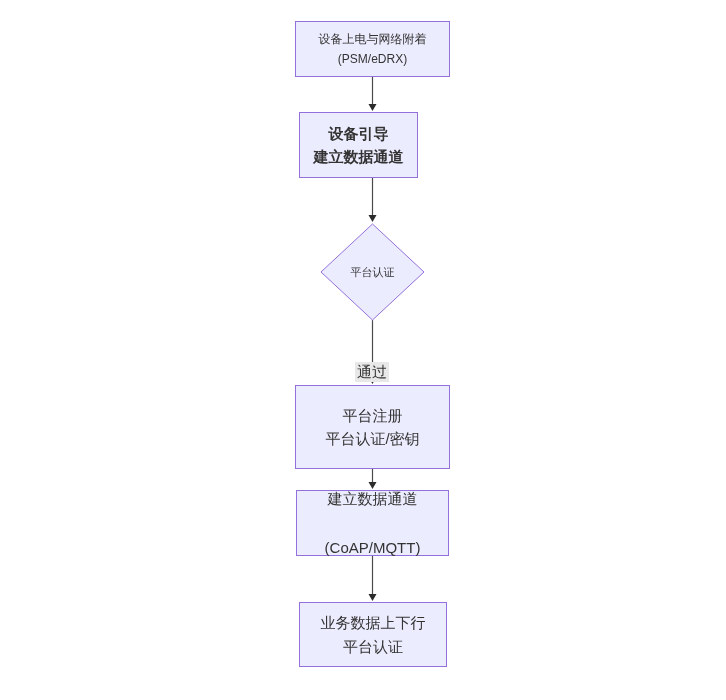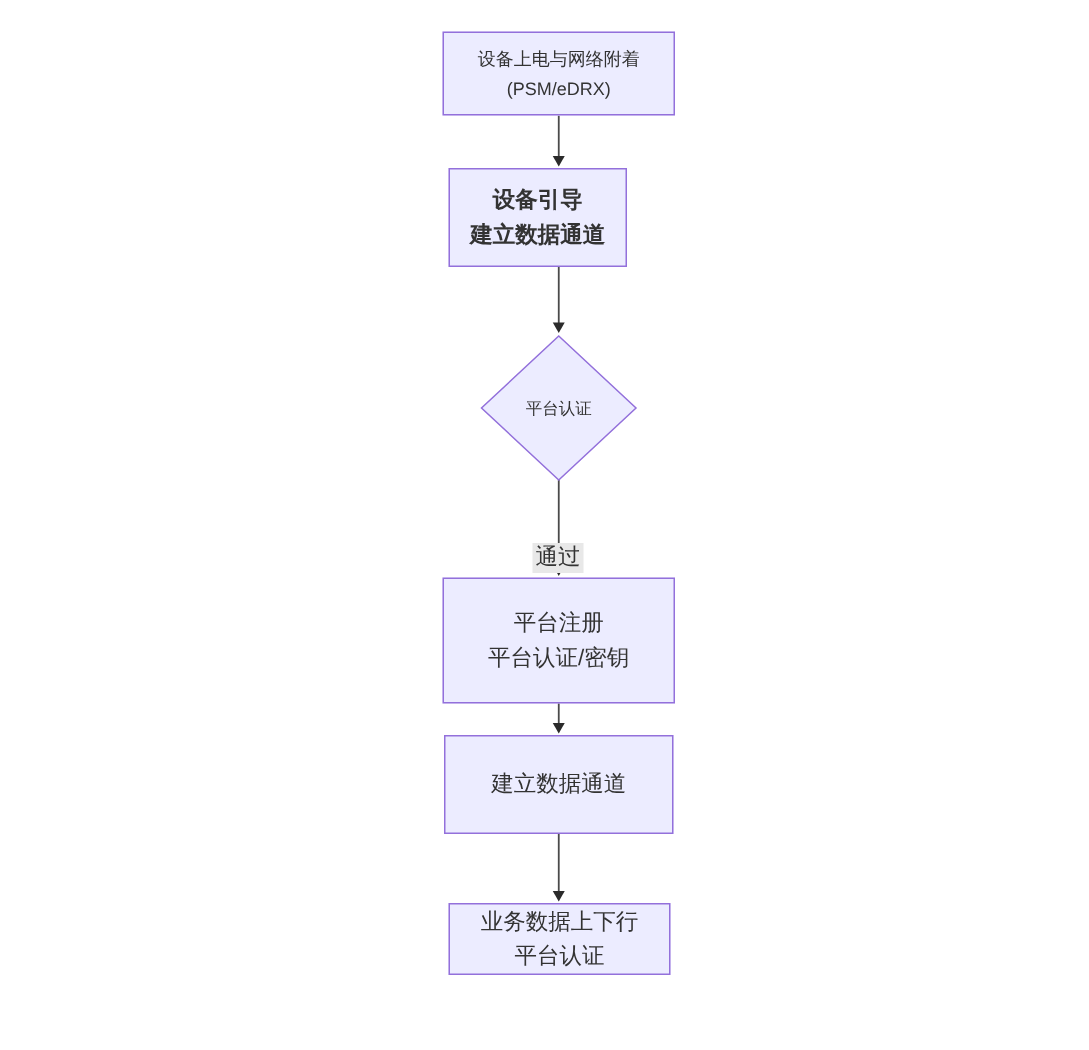--- a/index.html
+++ b/index.html
@@ -77,20 +77,21 @@
 
   <div class="edge-label" style="left:372px;top:362px;">通过</div>
 
   <div class="node" style="left:295px;top:385px;width:155px;height:84px;">
     <span>平台注册</span>
     <span>平台认证/密钥</span>
   </div>
 
   <div class="node" style="left:296px;top:490px;width:153px;height:66px;gap:25px;">
     <span>建立数据通道</span>
+    <span>(CoAP/MQTT)</span>
   </div>
 
-  <div class="node" style="left:299px;top:602px;width:148px;height:48px;">
+  <div class="node" style="left:299px;top:602px;width:148px;height:65px;">
     <span>业务数据上下行</span>
     <span>平台认证</span>
   </div>
 
 </div>
 
 </body></html>

